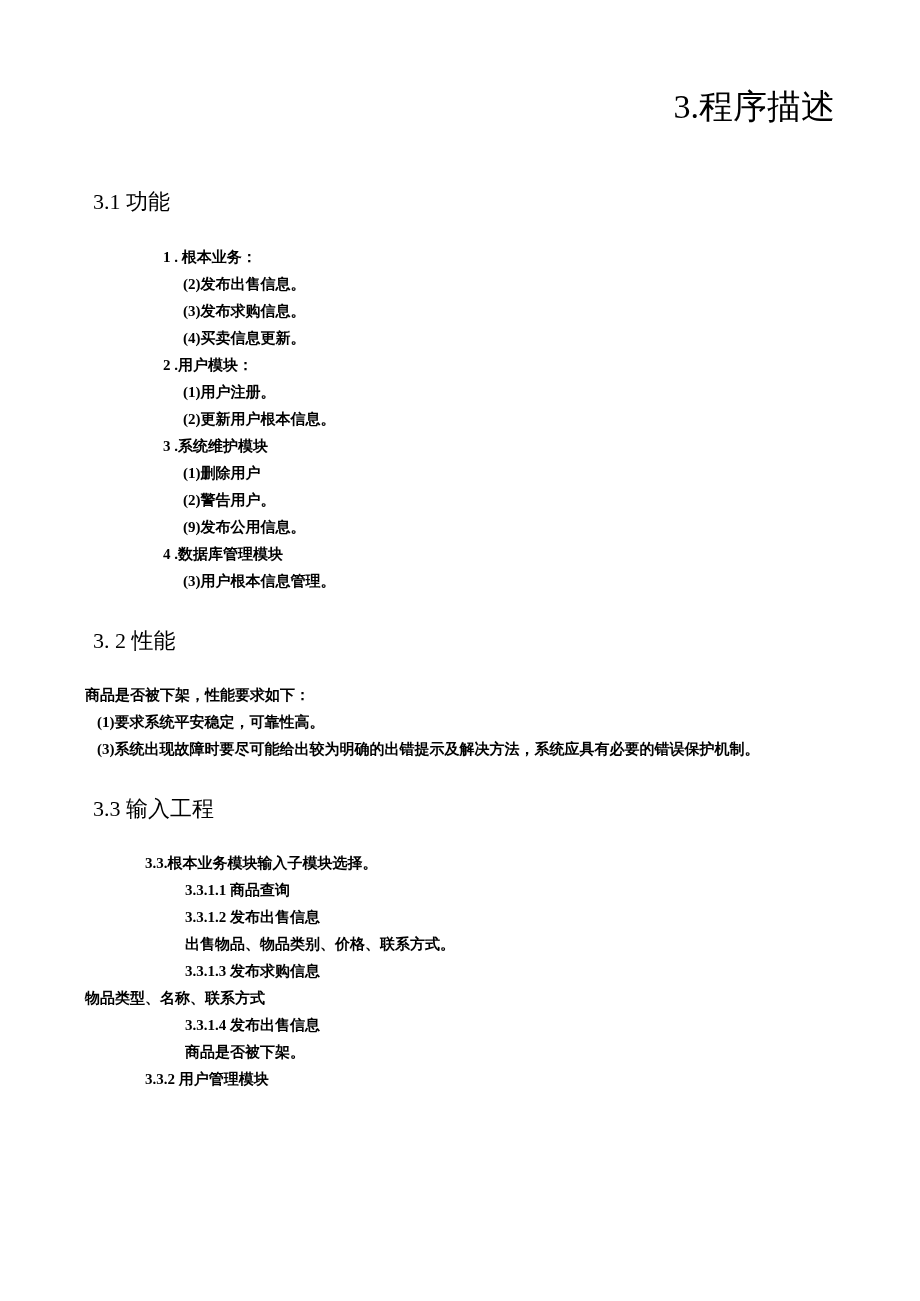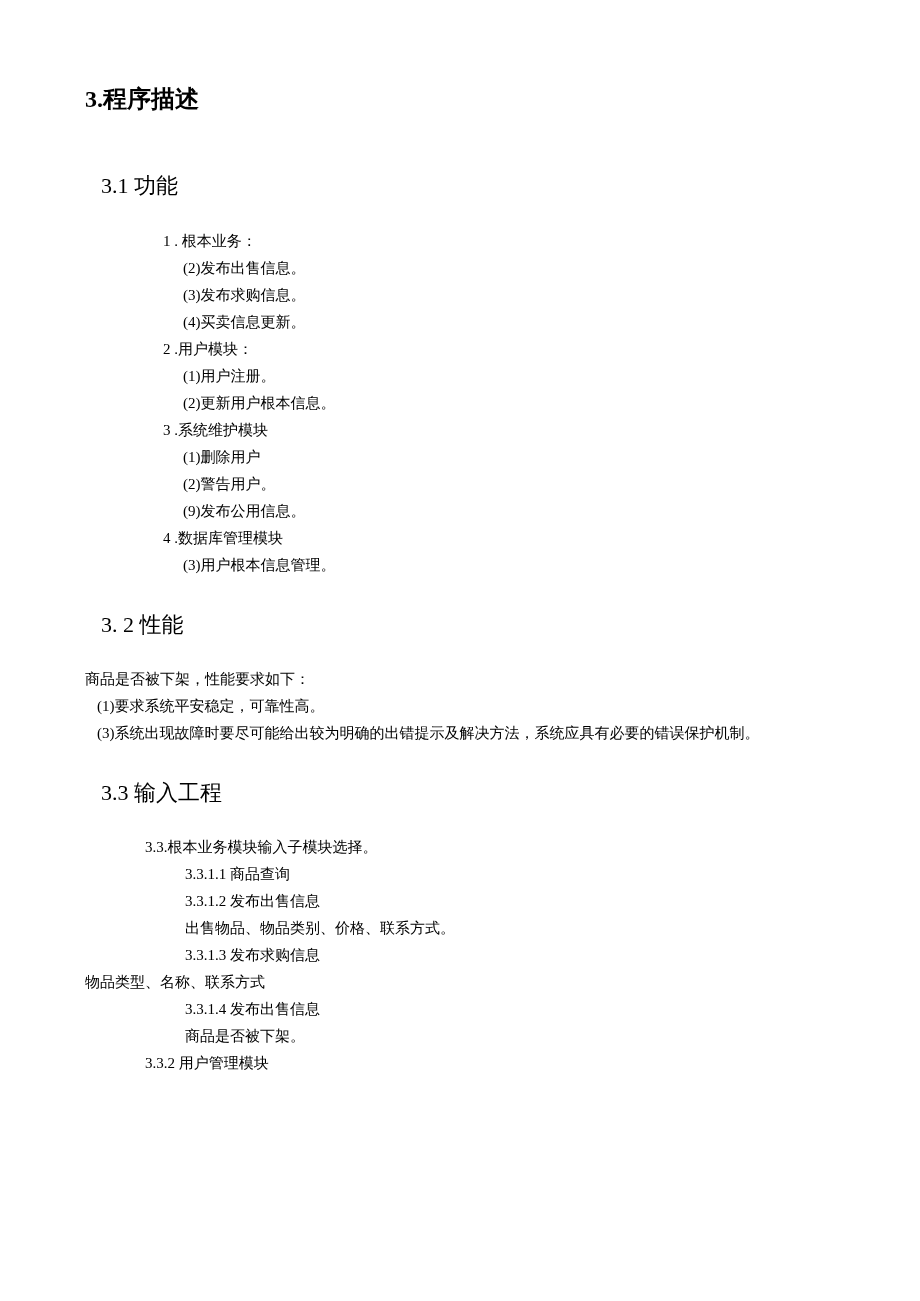--- a/index.html
+++ b/index.html
@@ -7,30 +7,30 @@
       background: #ffffff;
       color: #000000;
       margin: 0;
       padding: 80px 85px 60px 85px;
       width: 920px;
       box-sizing: border-box;
       font-size: 15px;
       line-height: 1.6;
     }
     h1.main-title {
-      font-size: 24px;
-      font-weight: bold;
-      text-align: left;
+      font-size: 34px;
+      font-weight: normal;
+      text-align: right;
       margin: 0 0 50px 0;
       font-family: "SimSun", serif;
     }
     h2.section-title {
       font-size: 22px;
       font-weight: normal;
-      margin: 30px 0 25px 16px;
+      margin: 30px 0 25px 8px;
     }
     .indent-1 {
       padding-left: 78px;
     }
     .indent-2 {
       padding-left: 98px;
     }
     .indent-3 {
       padding-left: 60px;
     }
@@ -38,20 +38,21 @@
       padding-left: 100px;
     }
     .indent-0 {
       padding-left: 0px;
     }
     .body-line {
       padding-left: 12px;
     }
     p {
       margin: 3px 0;
+      font-weight: bold;
     }
   </style>
 </head>
 <body>
 
 <h1 class="main-title">3.程序描述</h1>
 
 <h2 class="section-title">3.1 功能</h2>
 
 <div>

